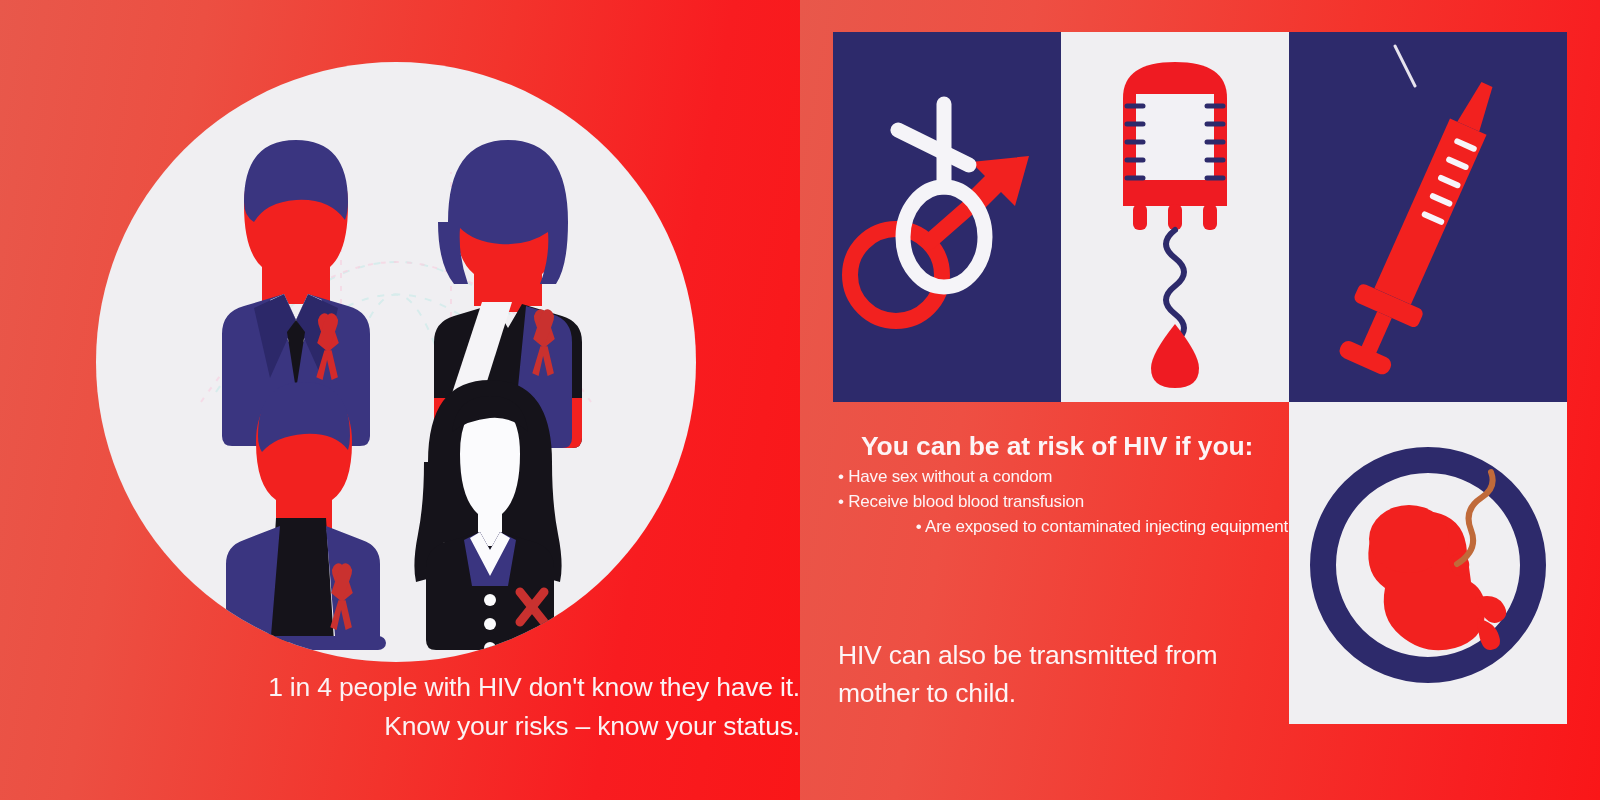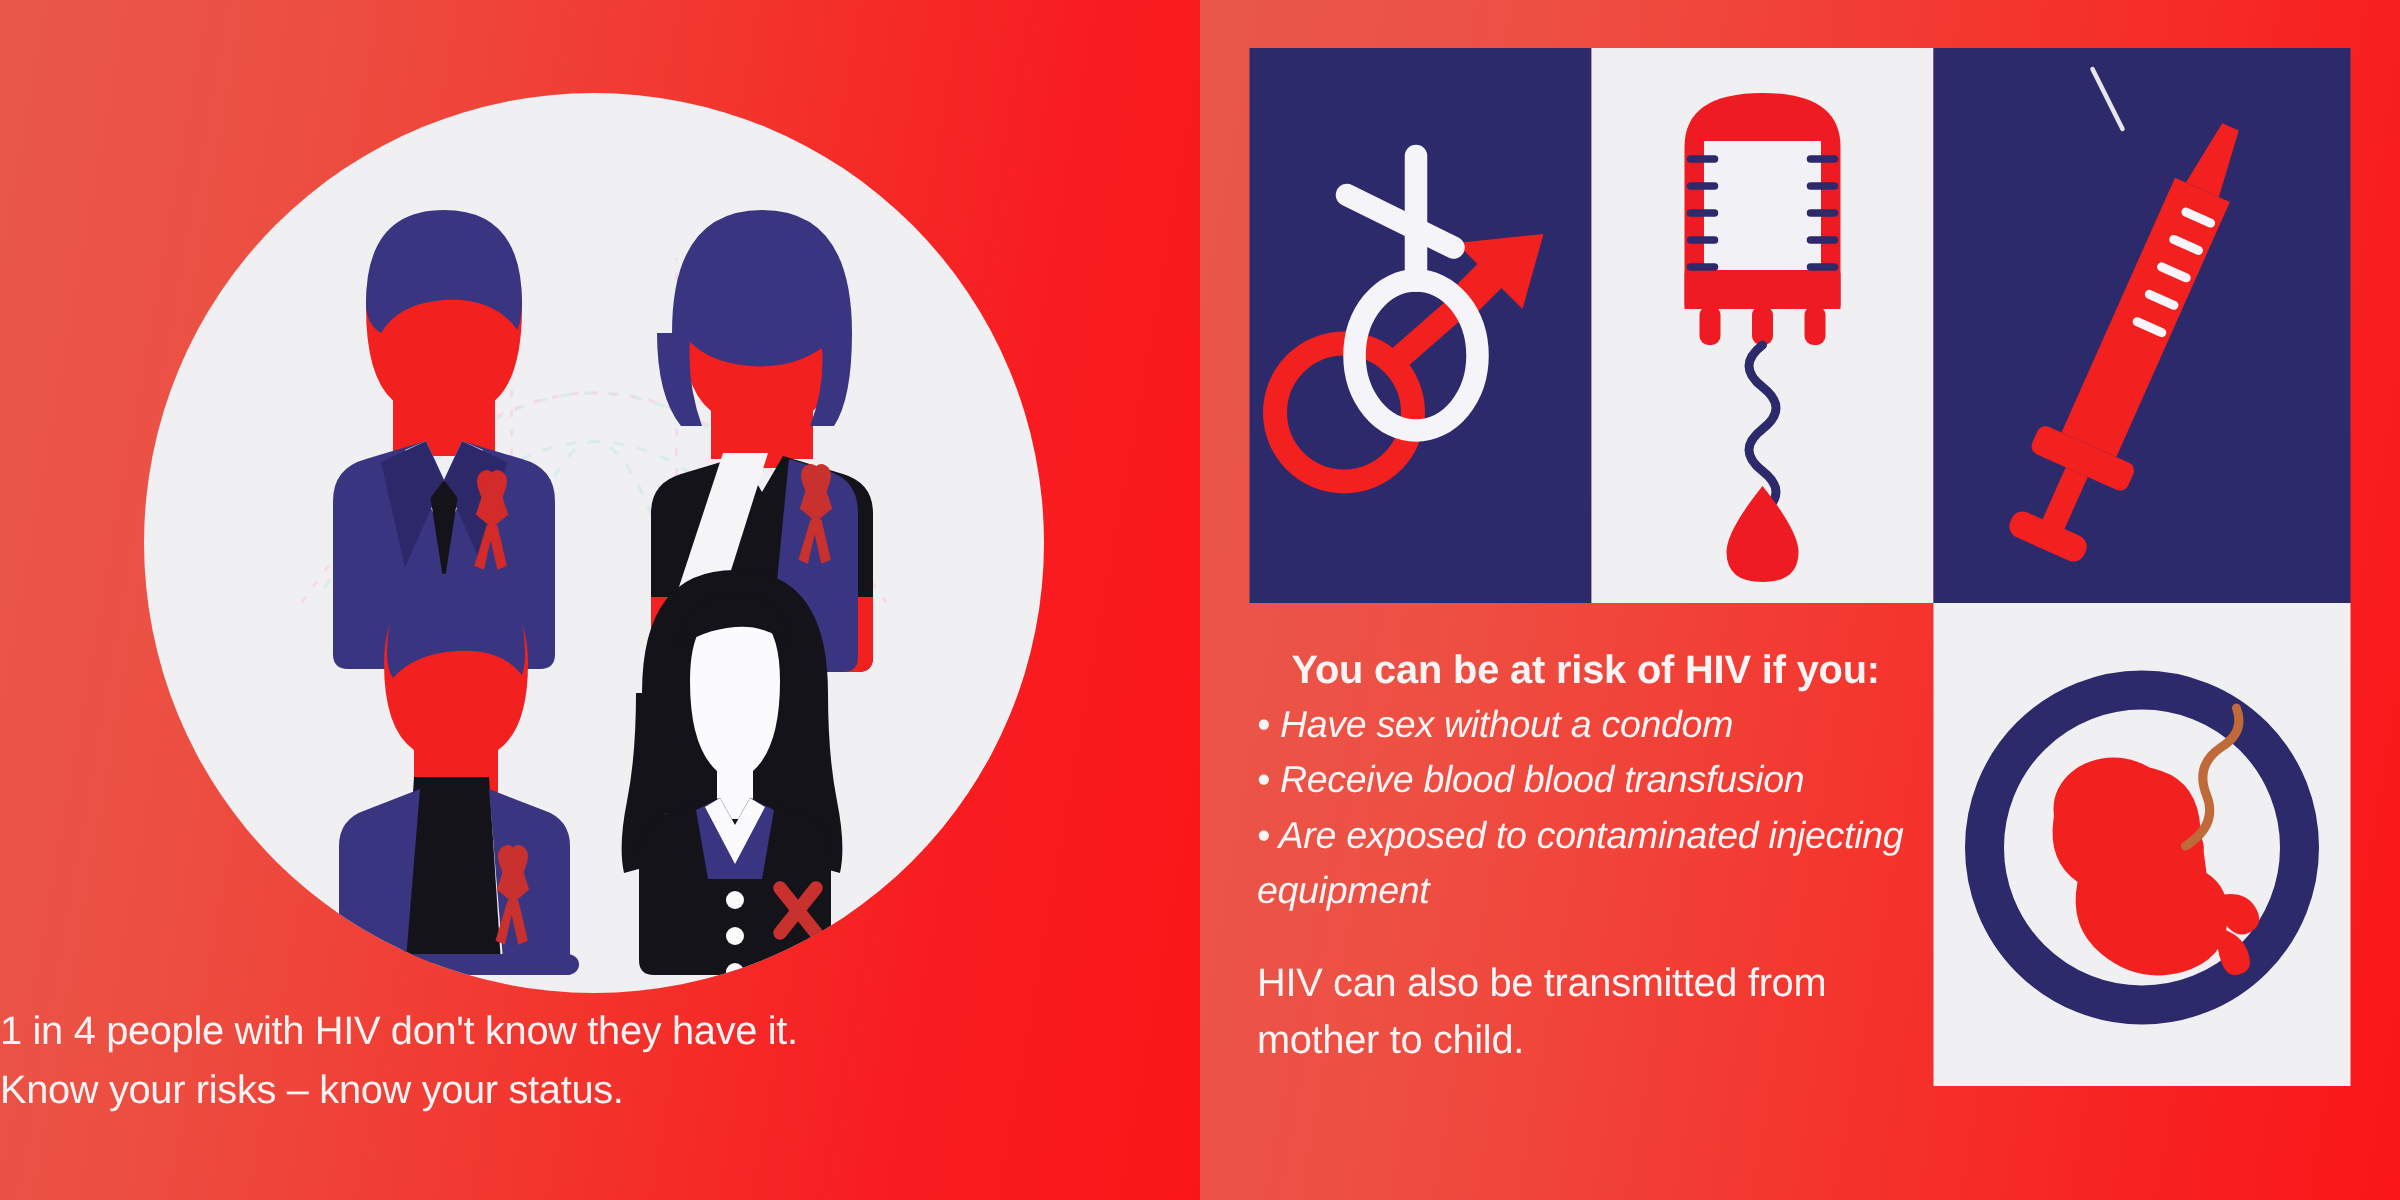--- a/index.html
+++ b/index.html
@@ -37,34 +37,33 @@
 
   .risk-block {
     position:absolute; left:38px; top:430px; width:450px;
     color:#FDF4F6;
   }
   .risk-heading {
     font-size:26.5px; font-weight:bold; line-height:1.26;
     letter-spacing:-0.1px; margin-bottom:2px;margin-left:23px;
   }
   .risk-item {
-    font-size:25px; line-height:1.47; letter-spacing:-0.2px;
+    font-size:17px; line-height:1.47; letter-spacing:-0.2px;
     white-space:nowrap;
-    font-style:italic;
-  }
-  .risk-item.wrap { white-space:normal; }
+  }
+  .risk-item.wrap { white-space:normal;text-align:right; }
   .risk-note {
     position:absolute; left:38px; top:637px; width:440px;
     color:#FDF4F6; font-size:26.5px; line-height:1.42; letter-spacing:-0.2px;
   }
 
   
   .left-caption {
     position:absolute; left:0; top:668px; width:800px;
-    text-align:left; color:#FBF2F4;
+    text-align:right; color:#FBF2F4;
     font-size:26.5px; line-height:1.48; letter-spacing:-0.2px;
   }
 </style>
 </head>
 <body>
 
 <div class="poster">
 
   <div class="panel-left">
 

